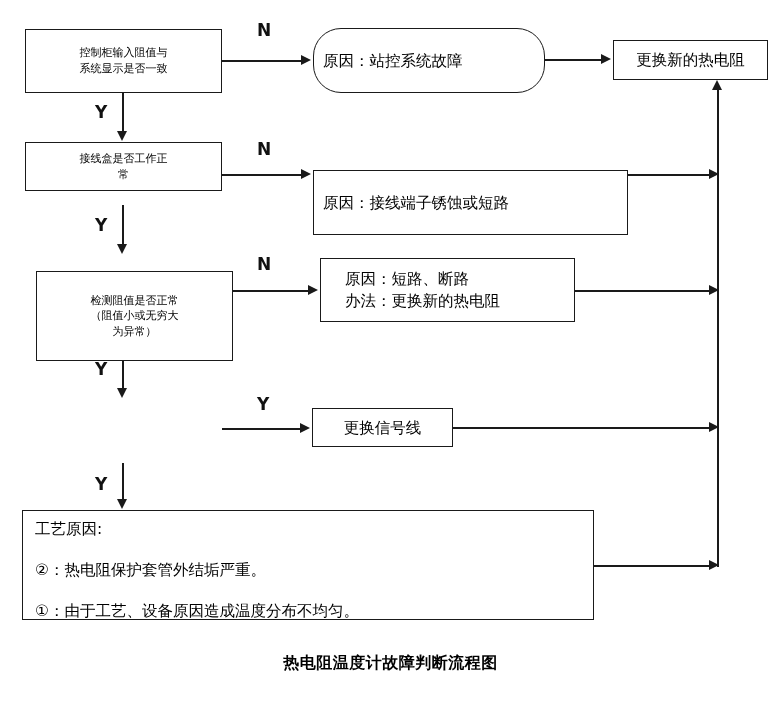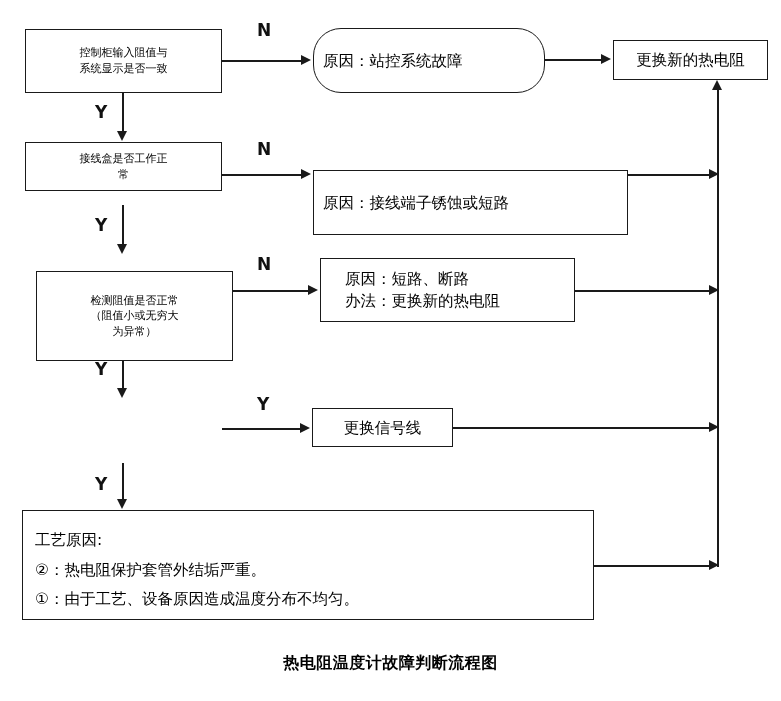--- a/index.html
+++ b/index.html
@@ -27,21 +27,21 @@
     font-size:15.5px;
     line-height:1.42;
     z-index:3;
   }
   .box.center{align-items:center;text-align:center;}
   .box.left{align-items:flex-start;text-align:left;padding-left:9px;}
   .box .ln{display:block;white-space:nowrap;}
   .box.proc{font-size:11px;}
   
   .box.reasons{
-    justify-content:center;
+    justify-content:space-between;
     padding:11px 0 0 12px;
     font-size:15.5px;
     line-height:1.0;
   }
   .box.reasons .ln{margin-bottom:14px;}
   .box.reasons .ln:last-child{margin-bottom:0;}
 
   
   .hline,.vline{
     position:absolute;

